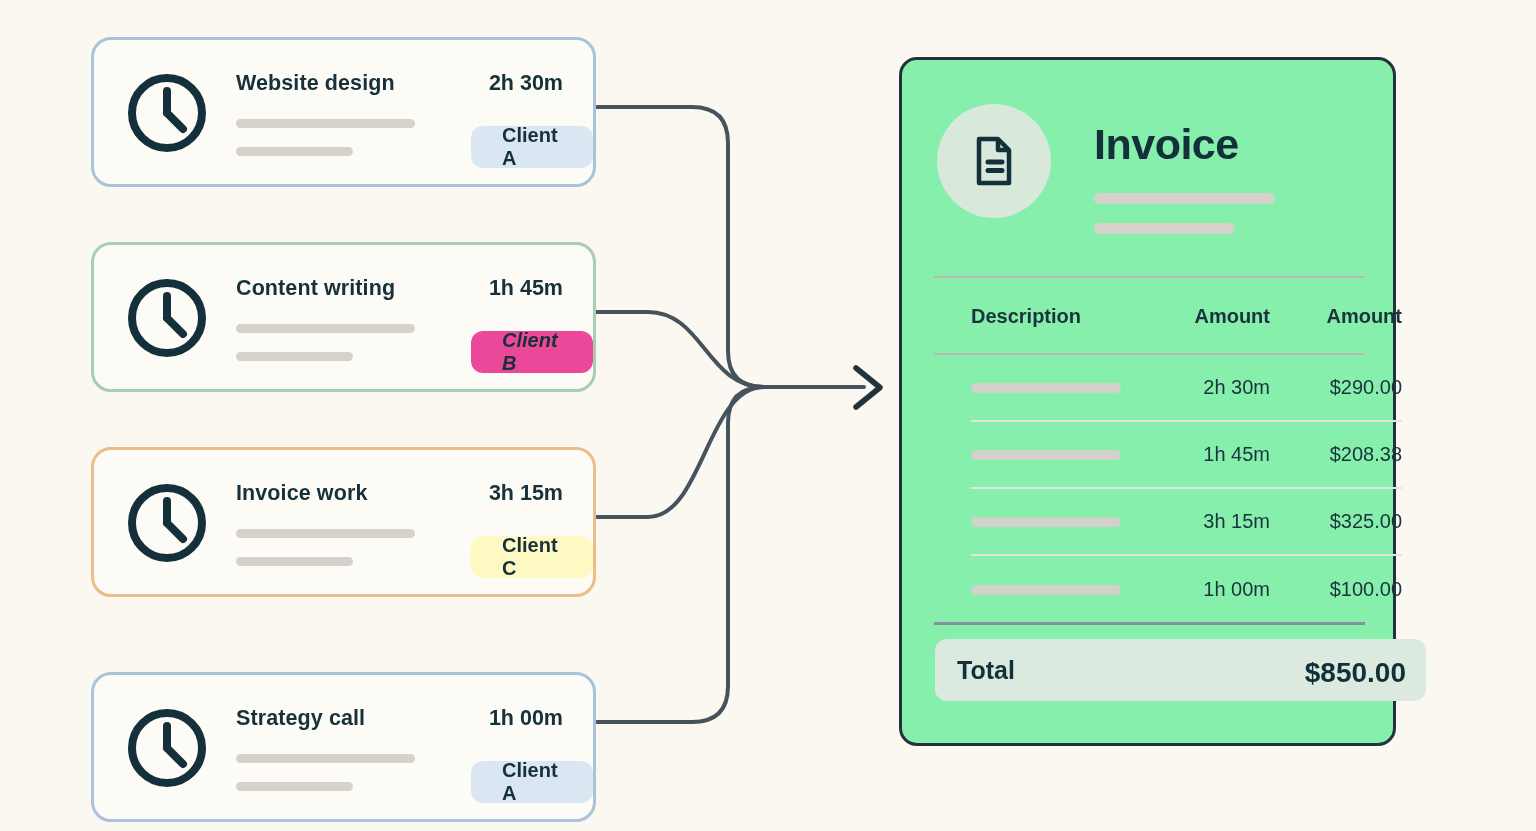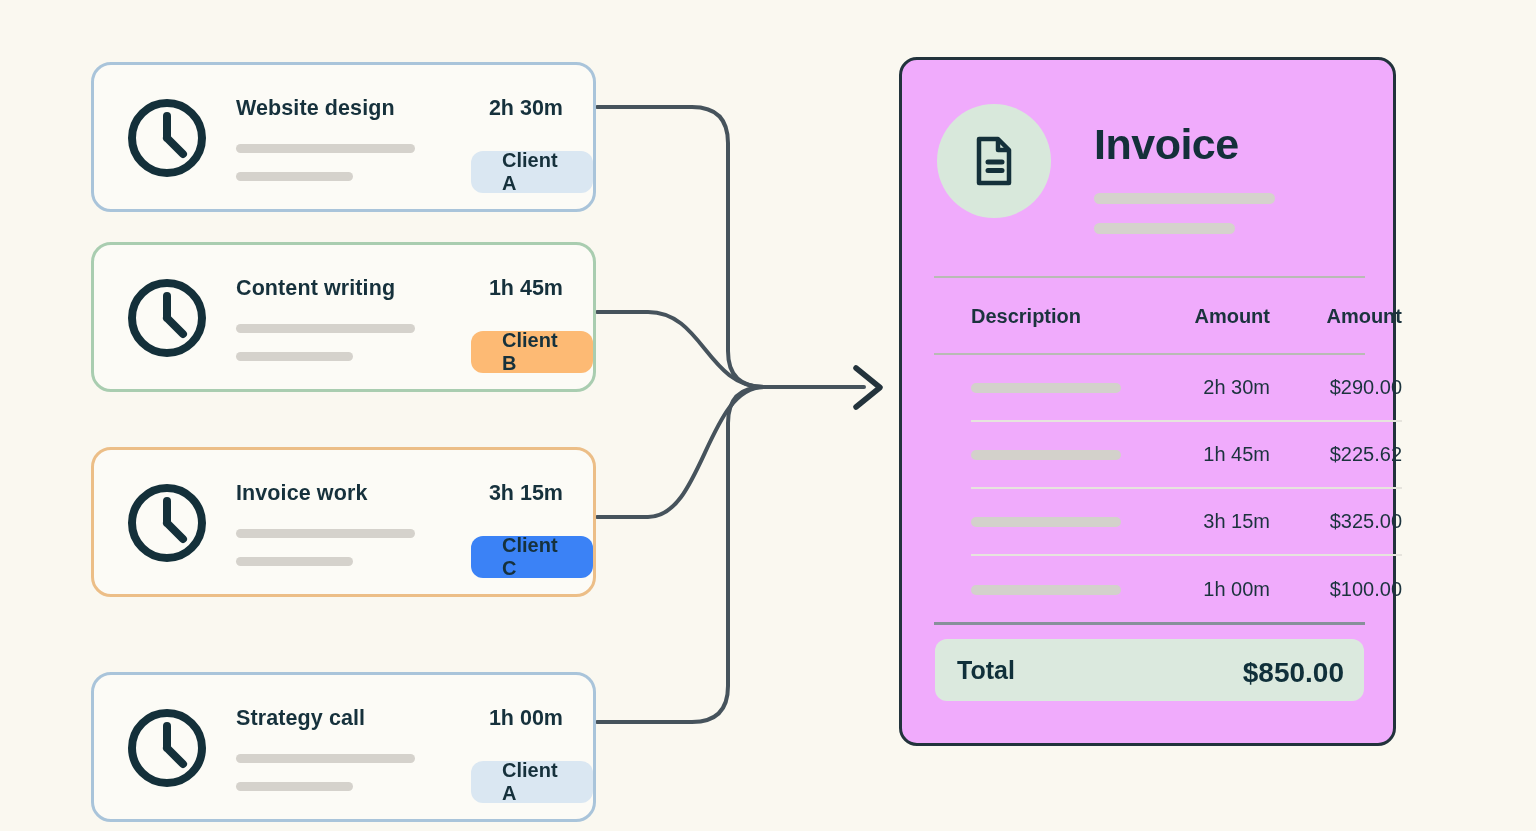--- a/index.html
+++ b/index.html
@@ -19,21 +19,21 @@
   
   .task-card {
     position: absolute;
     left: 91px;
     width: 505px;
     height: 150px;
     background: #FCFBF6;
     border: 3px solid #A9C4DA;
     border-radius: 20px;
   }
-  .card-1 { top: 37px; margin-top: 25px; }
+  .card-1 { top: 37px; }
   .card-2 { top: 242px; }
   .card-3 { top: 447px; }
   .card-4 { top: 652px; margin-top: 20px; }
 
   .clock-wrap { position: absolute; left: 29px; top: 29px; width: 88px; height: 88px; }
 
   .task-title {
     position: absolute; left: 142px; top: 31px;
     font-size: 21.5px; font-weight: bold; letter-spacing: 0.1px;
   }
@@ -53,21 +53,21 @@
     font-size: 20px; font-weight: 600;
     background: #DAE7F2;
     color: #16313C;
     padding: 0 31px;
   }
 
   
   .invoice-panel {
     position: absolute; left: 899px; top: 57px;
     width: 497px; height: 689px;
-    background: #f0abfc;
+    background: #86efac;
     border: 3px solid #22333C;
     border-radius: 18px;
   }
   .invoice-icon-circle {
     position: absolute; left: 35px; top: 44px;
     width: 114px; height: 114px; border-radius: 50%;
     background: #D8E8DB;
     display: flex; align-items: center; justify-content: center;
   }
   .invoice-title {
@@ -95,21 +95,21 @@
     position: absolute; left: 32px; top: 219px; height: 74px;
     font-size: 20px; font-weight: bold; color: #1B333D;
   }
   .table-rows { position: absolute; left: 32px; top: 295px; width: 431px; }
   .inv-row { height: 67px; border-bottom: 2px solid #E6E4DD; font-size: 20px; color: #1B333D; }
   .inv-row:last-child { border-bottom: none; }
   .row-bar { width: 150px; height: 10px; border-radius: 5px; background: #D3D1CB; }
 
   .total-row {
     position: absolute; left: 33px; top: 579px;
-    width: 429px; height: 62px;
+    width: 491px; height: 62px;
     background: #DBE9DE; border-radius: 12px;
     display: flex; align-items: center; justify-content: space-between;
     padding: 0 20px 0 22px;
   }
   .total-label { font-size: 25px; font-weight: bold; color: #10303A; }
   .total-amount { font-size: 28px; font-weight: bold; color: #10303A; margin-top: 6px; }
 </style>
 </head>
 <body>
 
@@ -143,35 +143,35 @@
     <div class="clock-wrap">
       <svg width="88" height="88" viewBox="0 0 88 88" fill="none">
         <circle cx="44" cy="44" r="35" stroke="#14303A" stroke-width="8"></circle>
         <path d="M 44 44 V 22 M 44 44 L 60 60" stroke="#14303A" stroke-width="8" stroke-linecap="round"></path>
       </svg>
     </div>
     <div class="task-title">Content writing</div>
     <div class="task-duration">1h 45m</div>
     <div class="ph-line card-line-1"></div>
     <div class="ph-line card-line-2"></div>
-    <div class="client-badge" style="background: #fdba74;">Client B</div>
+    <div class="client-badge" style="background: #ec4899; font-style: italic;">Client B</div>
   </div>
 
   <div class="task-card card-3" style="border-color: rgb(236, 190, 135);">
     <div class="clock-wrap">
       <svg width="88" height="88" viewBox="0 0 88 88" fill="none">
         <circle cx="44" cy="44" r="35" stroke="#14303A" stroke-width="8"></circle>
         <path d="M 44 44 V 22 M 44 44 L 60 60" stroke="#14303A" stroke-width="8" stroke-linecap="round"></path>
       </svg>
     </div>
     <div class="task-title">Invoice work</div>
     <div class="task-duration">3h 15m</div>
     <div class="ph-line card-line-1"></div>
     <div class="ph-line card-line-2"></div>
-    <div class="client-badge" style="background: #3b82f6;">Client C</div>
+    <div class="client-badge" style="background: #fef9c3;">Client C</div>
   </div>
 
   <div class="task-card card-4" style="border-color: rgb(169, 196, 218);">
     <div class="clock-wrap">
       <svg width="88" height="88" viewBox="0 0 88 88" fill="none">
         <circle cx="44" cy="44" r="35" stroke="#14303A" stroke-width="8"></circle>
         <path d="M 44 44 V 22 M 44 44 L 60 60" stroke="#14303A" stroke-width="8" stroke-linecap="round"></path>
       </svg>
     </div>
     <div class="task-title">Strategy call</div>
@@ -209,21 +209,21 @@
             <div class="row-bar"></div>
           </div>
         <div class="col-r">2h 30m</div>
         <div class="col-r">$290.00</div>
       </div>
       <div class="inv-row inv-grid">
         <div>
             <div class="row-bar"></div>
           </div>
         <div class="col-r">1h 45m</div>
-        <div class="col-r">$225.62</div>
+        <div class="col-r">$208.38</div>
       </div>
       <div class="inv-row inv-grid">
         <div>
             <div class="row-bar"></div>
           </div>
         <div class="col-r">3h 15m</div>
         <div class="col-r">$325.00</div>
       </div>
       <div class="inv-row inv-grid">
         <div>

